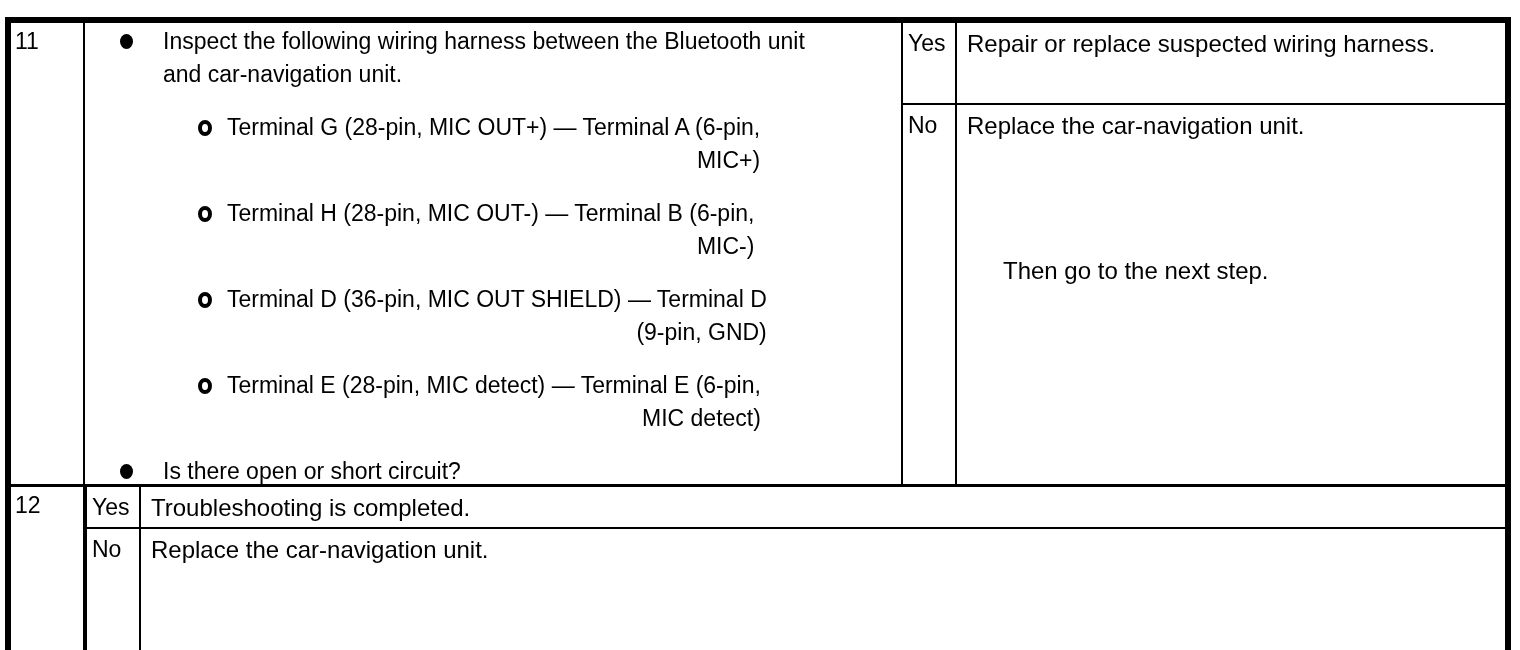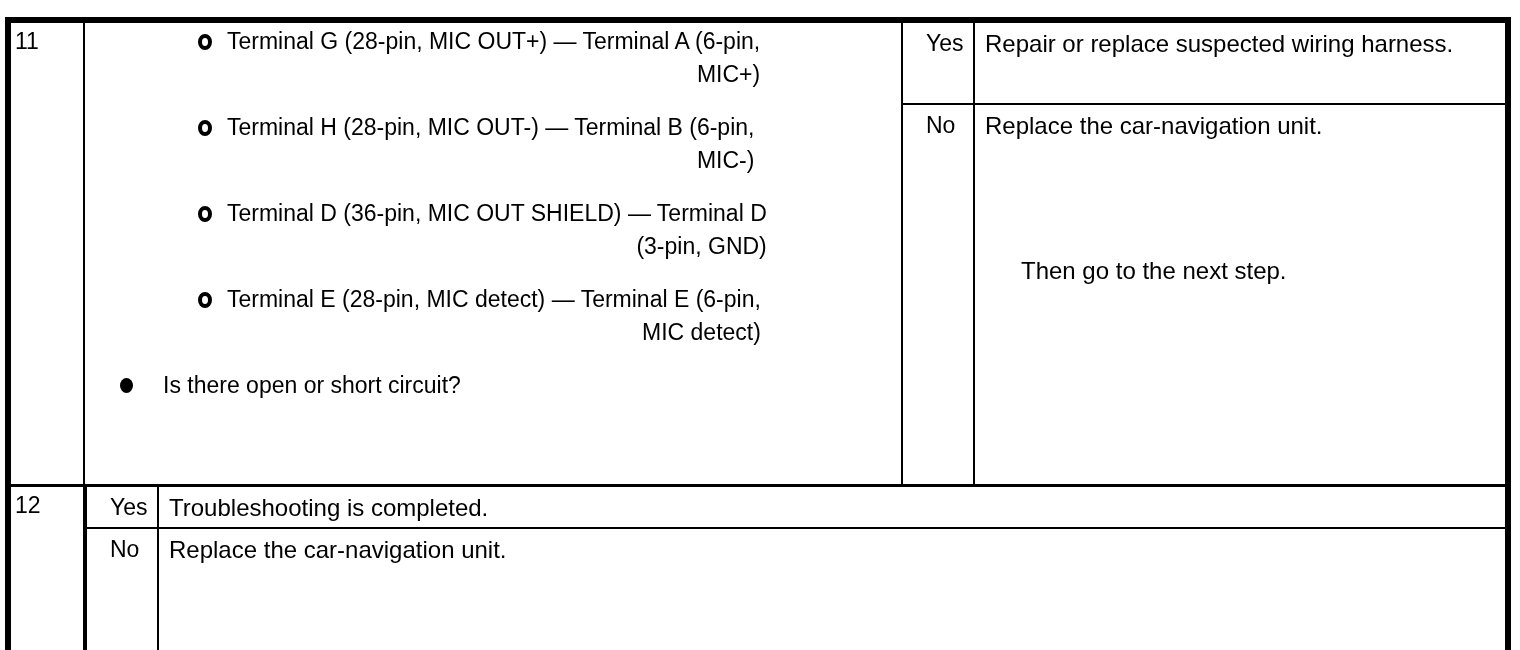--- a/index.html
+++ b/index.html
@@ -65,21 +65,21 @@
   .item-text { font-size: 23px; line-height: 33px; }
   .tline { white-space: nowrap; }
 
   .results {
     flex: 1;
     border-left: 2px solid #000;
     display: flex;
     flex-direction: column;
     overflow: hidden;
   }
-  .result { display: flex; overflow: hidden; padding-left: 18px; }
+  .result { display: flex; overflow: hidden; }
   .result + .result { border-top: 2px solid #000; }
   .r11-yes { height: 80px; }
   .r11-no  { flex: 1; }
   .r12-yes { height: 40px; }
   .r12-no  { flex: 1; }
   .answer {
     width: 54px;
     border-right: 2px solid #000;
     padding: 4px 0 0 5px;
     font-size: 23px;
@@ -98,20 +98,29 @@
 <body>
 
 <div class="ts-table">
 
   <div class="row row-11">
     <div class="cell-step">
       <span>11</span>
     </div>
     <div class="cell-desc">
 
+      <div class="item lvl1">
+        <span class="marker-box">
+            <span class="disc"></span>
+          </span>
+        <div class="item-text">
+          <div class="tline">Inspect the following wiring harness between the Bluetooth unit</div>
+          <div class="tline">and car-navigation unit.</div>
+        </div>
+      </div>
 
       <div class="item lvl2">
         <span class="marker-box">
             <span class="ocirc"></span>
           </span>
         <div class="item-text">
           <div class="tline">Terminal G (28-pin, MIC OUT+) — Terminal A (6-pin,</div>
           <div class="tline">MIC+)</div>
         </div>
       </div>
@@ -125,21 +134,21 @@
           <div class="tline">MIC-)</div>
         </div>
       </div>
 
       <div class="item lvl2">
         <span class="marker-box">
             <span class="ocirc"></span>
           </span>
         <div class="item-text">
           <div class="tline">Terminal D (36-pin, MIC OUT SHIELD) — Terminal D</div>
-          <div class="tline">(3-pin, GND)</div>
+          <div class="tline">(9-pin, GND)</div>
         </div>
       </div>
 
       <div class="item lvl2">
         <span class="marker-box">
             <span class="ocirc"></span>
           </span>
         <div class="item-text">
           <div class="tline">Terminal E (28-pin, MIC detect) — Terminal E (6-pin,</div>
           <div class="tline">MIC detect)</div>

